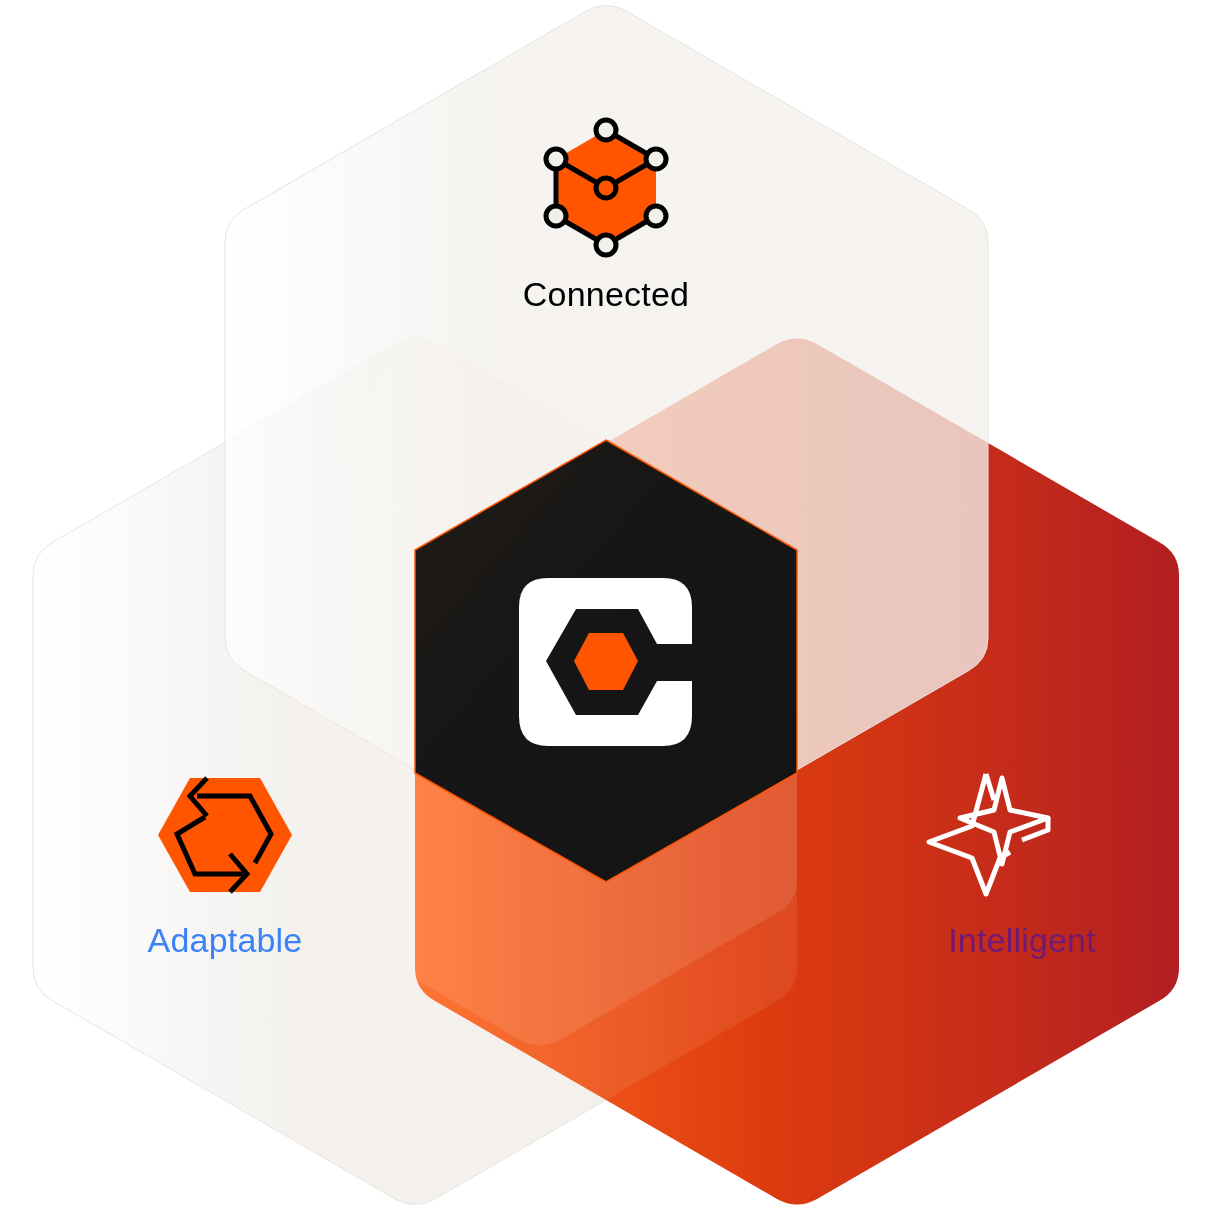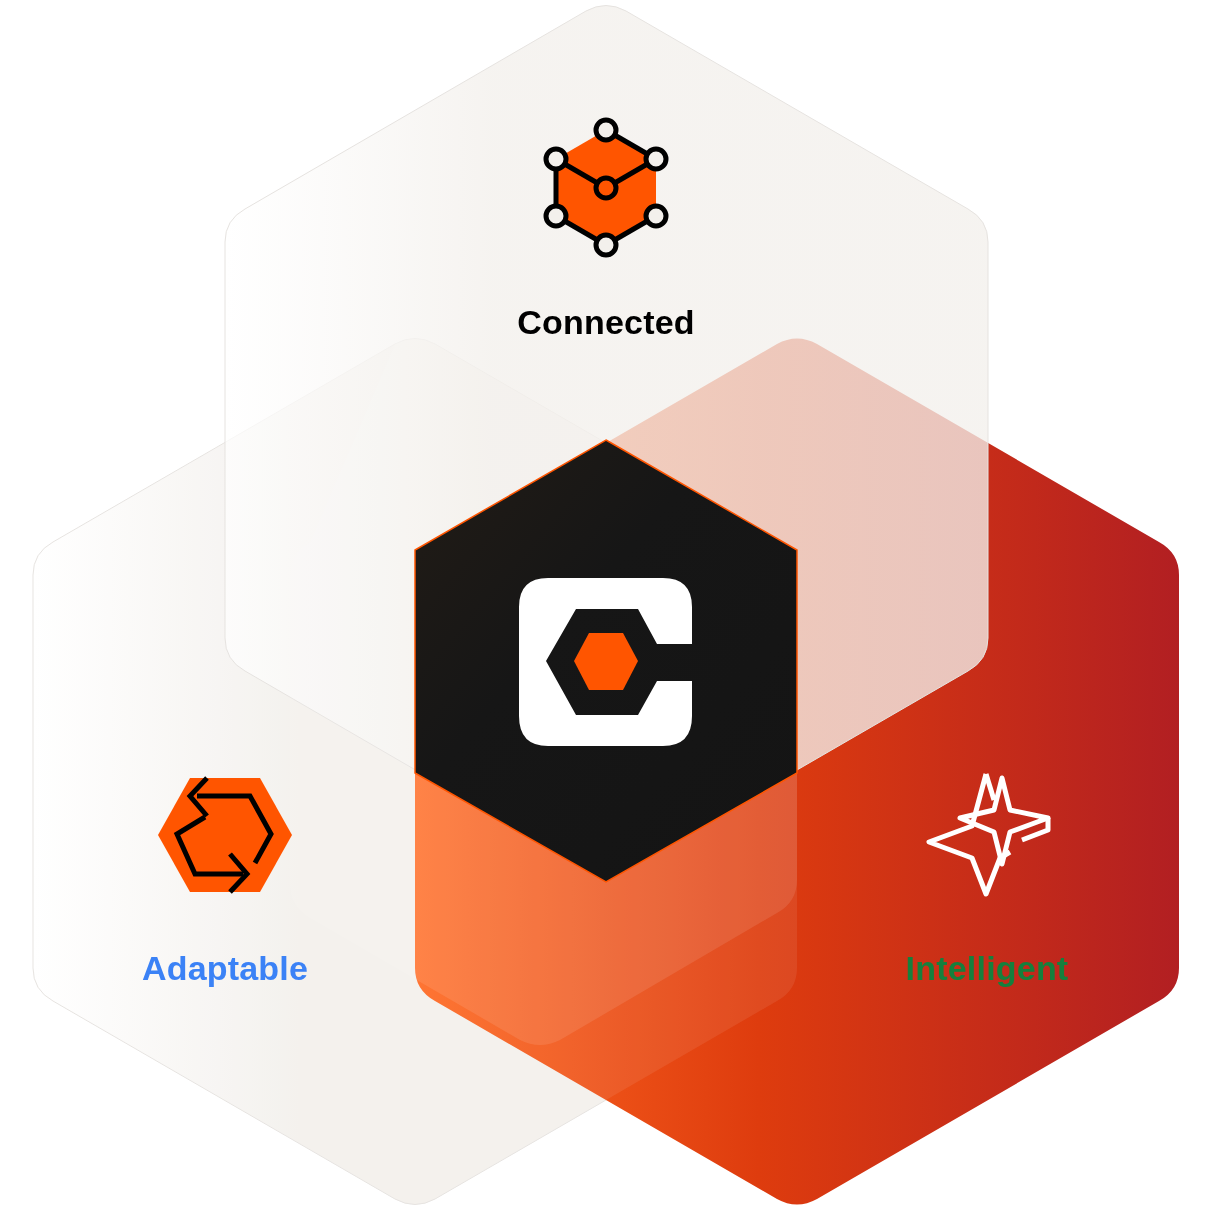--- a/index.html
+++ b/index.html
@@ -1,20 +1,20 @@
 <!DOCTYPE html>
 <html><head>
 <meta charset="utf-8">
 <style>
   html, body { margin: 0; padding: 0; background: #ffffff; }
   body { width: 1212px; height: 1212px; position: relative; overflow: hidden;
          font-family: "Liberation Sans", "DejaVu Sans", sans-serif; }
   #stage { position: absolute; left: 0; top: 0; width: 1212px; height: 1212px; }
-  .label { position: absolute; font-weight: 700; font-size: 34px; letter-spacing: 0.2px;
-           transform: translateX(-50%); white-space: nowrap; line-height: 1; margin-top: 28px; }
+  .label { position: absolute; font-weight: 400; font-size: 34px; letter-spacing: 0.2px;
+           transform: translateX(-50%); white-space: nowrap; line-height: 1; }
   .icon { position: absolute; }
 </style>
 </head>
 <body>
 
 <div id="stage">
   <svg width="1212" height="1212" viewBox="0 0 1212 1212" xmlns="http://www.w3.org/2000/svg">
     <defs>
       <linearGradient id="lightGrad" x1="0" y1="0" x2="1" y2="0">
         <stop offset="0" stop-color="#ffffff" stop-opacity="0.9"></stop>
@@ -88,14 +88,14 @@
 
   
   <svg class="icon" style="left:924px; top:770px;" width="132" height="130" viewBox="0 0 132 130">
     <g fill="none" stroke="#ffffff" stroke-width="5" stroke-linejoin="round">
       <path d="M62,4 L48,56 L5,72 L48,88 L62,124 L76,88 L86,82"></path>
       <path d="M62,4 L70,30"></path>
       <path d="M78,8 L86,40 L124,48 L86,62 L78,94 L70,62 L36,48 L70,40 Z"></path>
       <path d="M124,48 L124,60 L98,70"></path>
     </g>
   </svg>
-  <div class="label" style="left:987px; top:923px; color:#15803d;">Intelligent</div>
+  <div class="label" style="left:1022px; top:923px; color:#701a75;">Intelligent</div>
 </div>
 
 </body></html>

